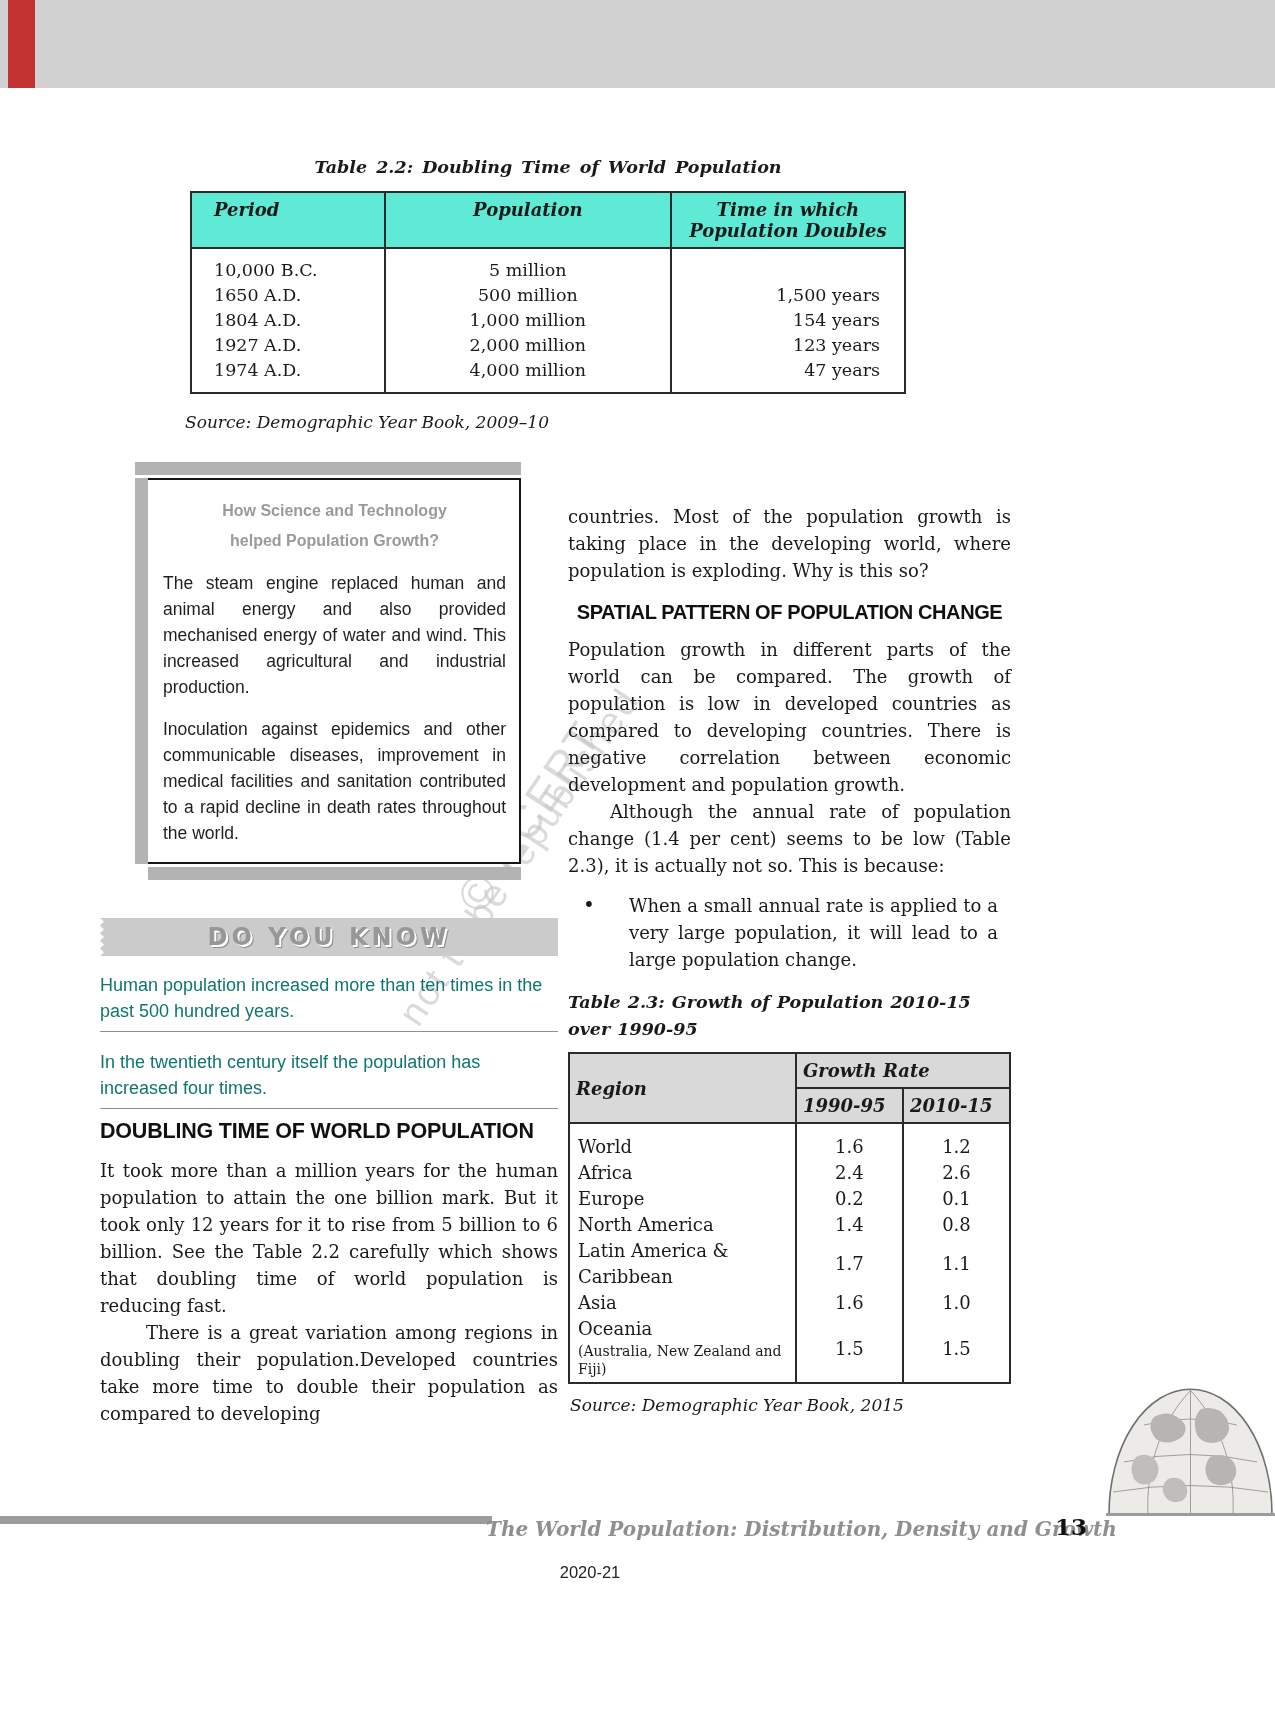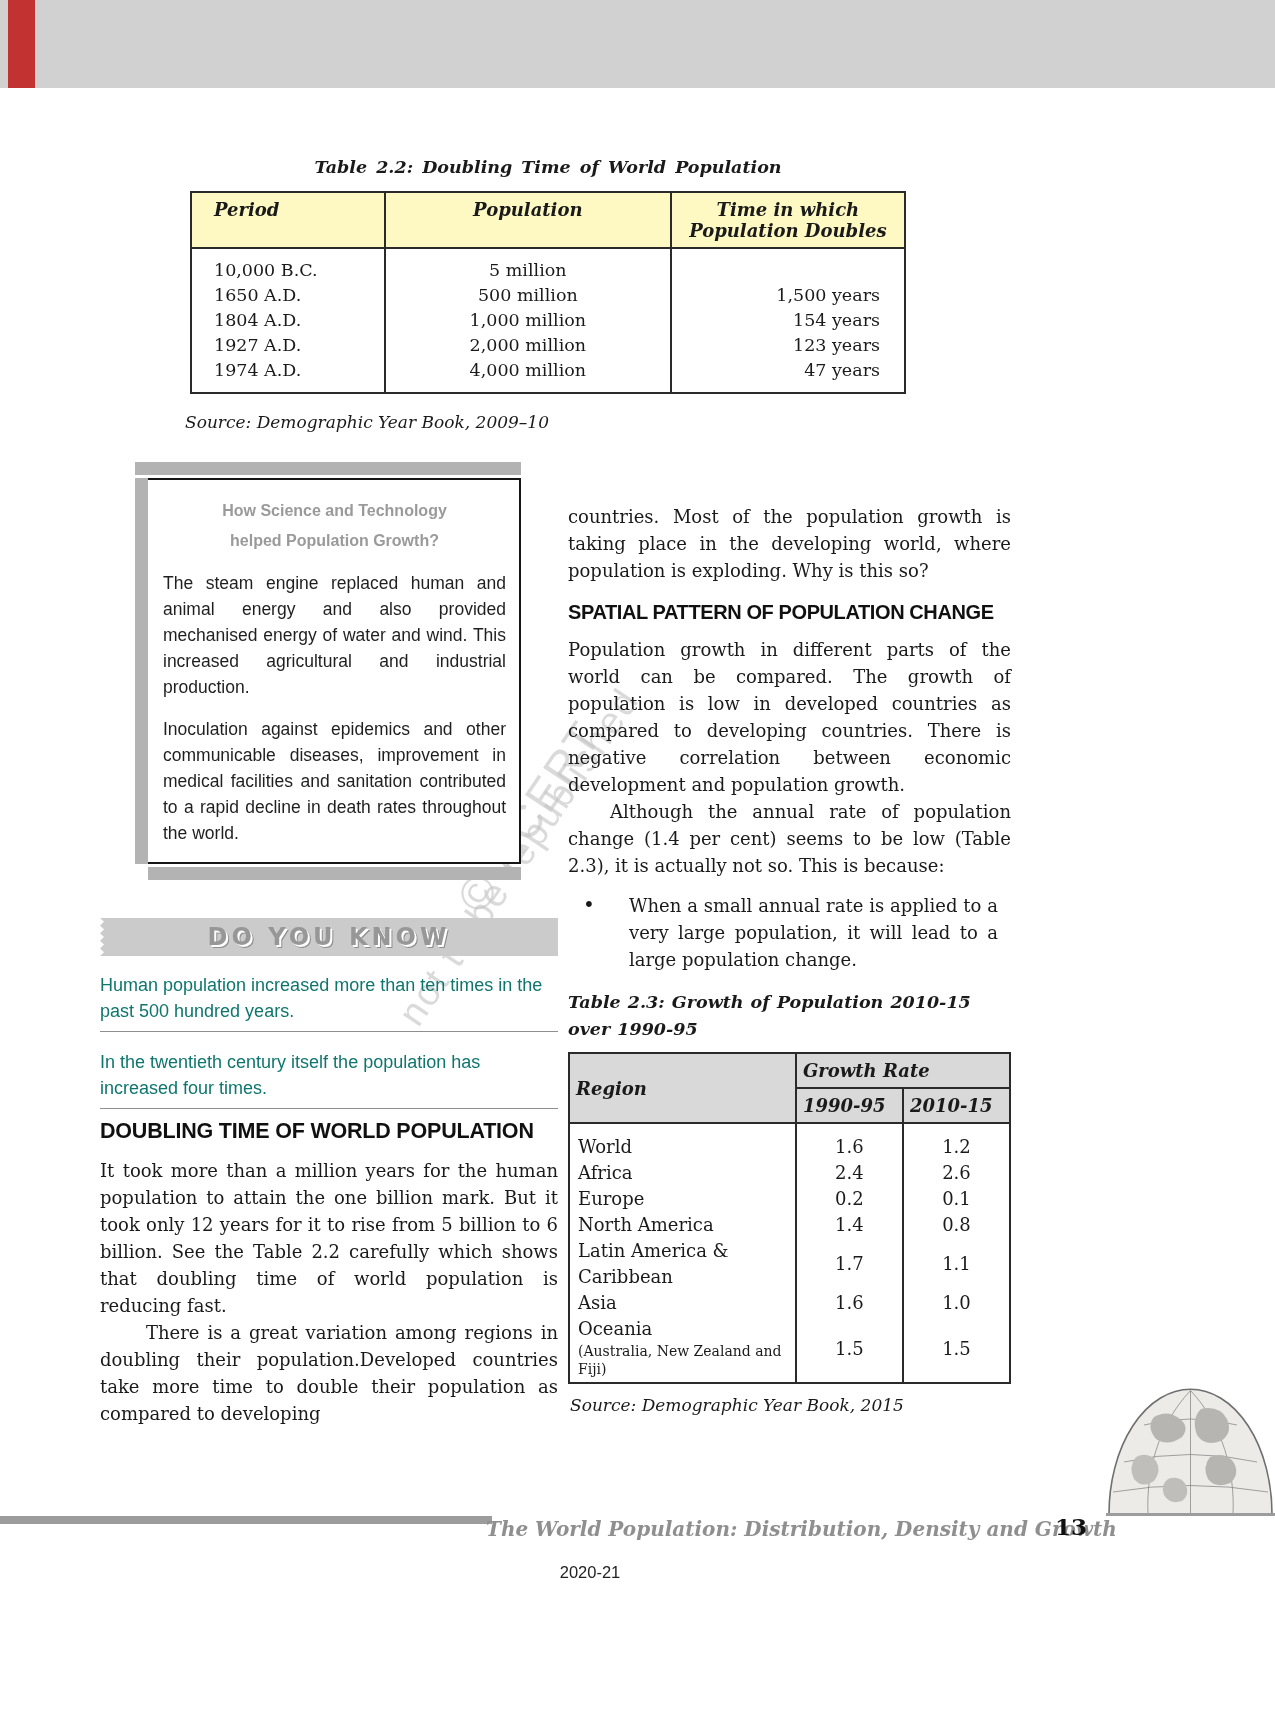--- a/index.html
+++ b/index.html
@@ -10,21 +10,21 @@
   .top-band{position:absolute;left:0;top:0;width:100%;height:88px;background:#d1d1d1;}
   .red-tab{position:absolute;left:8px;top:0;width:27px;height:88px;background:#c23230;}
 
   
   .t22-caption{position:absolute;left:190px;top:157px;width:716px;text-align:center;
     font-family:"DejaVu Serif",serif;font-weight:bold;font-style:italic;font-size:17.5px;word-spacing:3px;}
   .table22{position:absolute;left:190px;top:191px;width:716px;border-collapse:collapse;
     font-family:"DejaVu Serif",serif;}
   .table22,.table22 th,.table22 td{border-color:#2a2a2a;}
   .table22{border:2.5px solid #2a2a2a;}
-  .table22 th{background:#fef9c3;border:2px solid #2a2a2a;font-weight:bold;font-style:italic;
+  .table22 th{background:#5eead4;border:2px solid #2a2a2a;font-weight:bold;font-style:italic;
     font-size:18px;padding:6px 8px;vertical-align:top;}
   .table22 td{border-left:2px solid #2a2a2a;border-right:2px solid #2a2a2a;
     font-size:17.5px;line-height:25px;padding:0 10px;}
   .table22 tbody tr:first-child td{padding-top:9px;}
   .table22 tbody tr:last-child td{padding-bottom:9px;}
   .t22c0{text-align:left;padding-left:22px !important;width:185px;}
   .t22c1{text-align:center;width:305px;}
   .t22c2{text-align:right;padding-right:24px !important;width:226px;}
   .t22-source{position:absolute;left:185px;top:412px;font-style:italic;font-size:17px;
     font-family:"DejaVu Serif",serif;}
@@ -61,21 +61,21 @@
   .left-flow{position:absolute;left:100px;top:1157px;width:458px;
     font-size:18px;line-height:27px;text-align:justify;font-family:"DejaVu Serif",serif;}
   .left-flow p{margin:0;}
   .left-flow p.indent{text-indent:46px;}
 
   
   .right-col{position:absolute;left:568px;top:503px;width:443px;
     font-size:18px;line-height:27px;text-align:justify;font-family:"DejaVu Serif",serif;}
   .right-col p{margin:0;}
   .spatial-head{font-family:"Liberation Sans",sans-serif;font-weight:bold;font-size:20px;
-    color:#101010;letter-spacing:-0.4px;margin:15px 0 10px 0 !important;text-align:left;}
+    color:#101010;letter-spacing:-0.4px;margin:15px 0 10px 0 !important;text-align:center;}
   .indent{text-indent:42px;}
   .bullets{list-style:none;margin:13px;padding:0;}
   .bullets li{position:relative;padding-left:48px;}
   .bullets li::before{content:"\2022";position:absolute;left:2px;top:0;font-size:20px;}
 
   
   .t23-caption{font-family:"DejaVu Serif",serif;font-weight:bold;font-style:italic;
     font-size:17.5px;margin:16px 0 9px 0 !important;text-align:left !important;word-spacing:1px;}
   .table23{width:443px;border-collapse:collapse;font-family:"DejaVu Serif",serif;
     border:2.5px solid #2a2a2a;}

